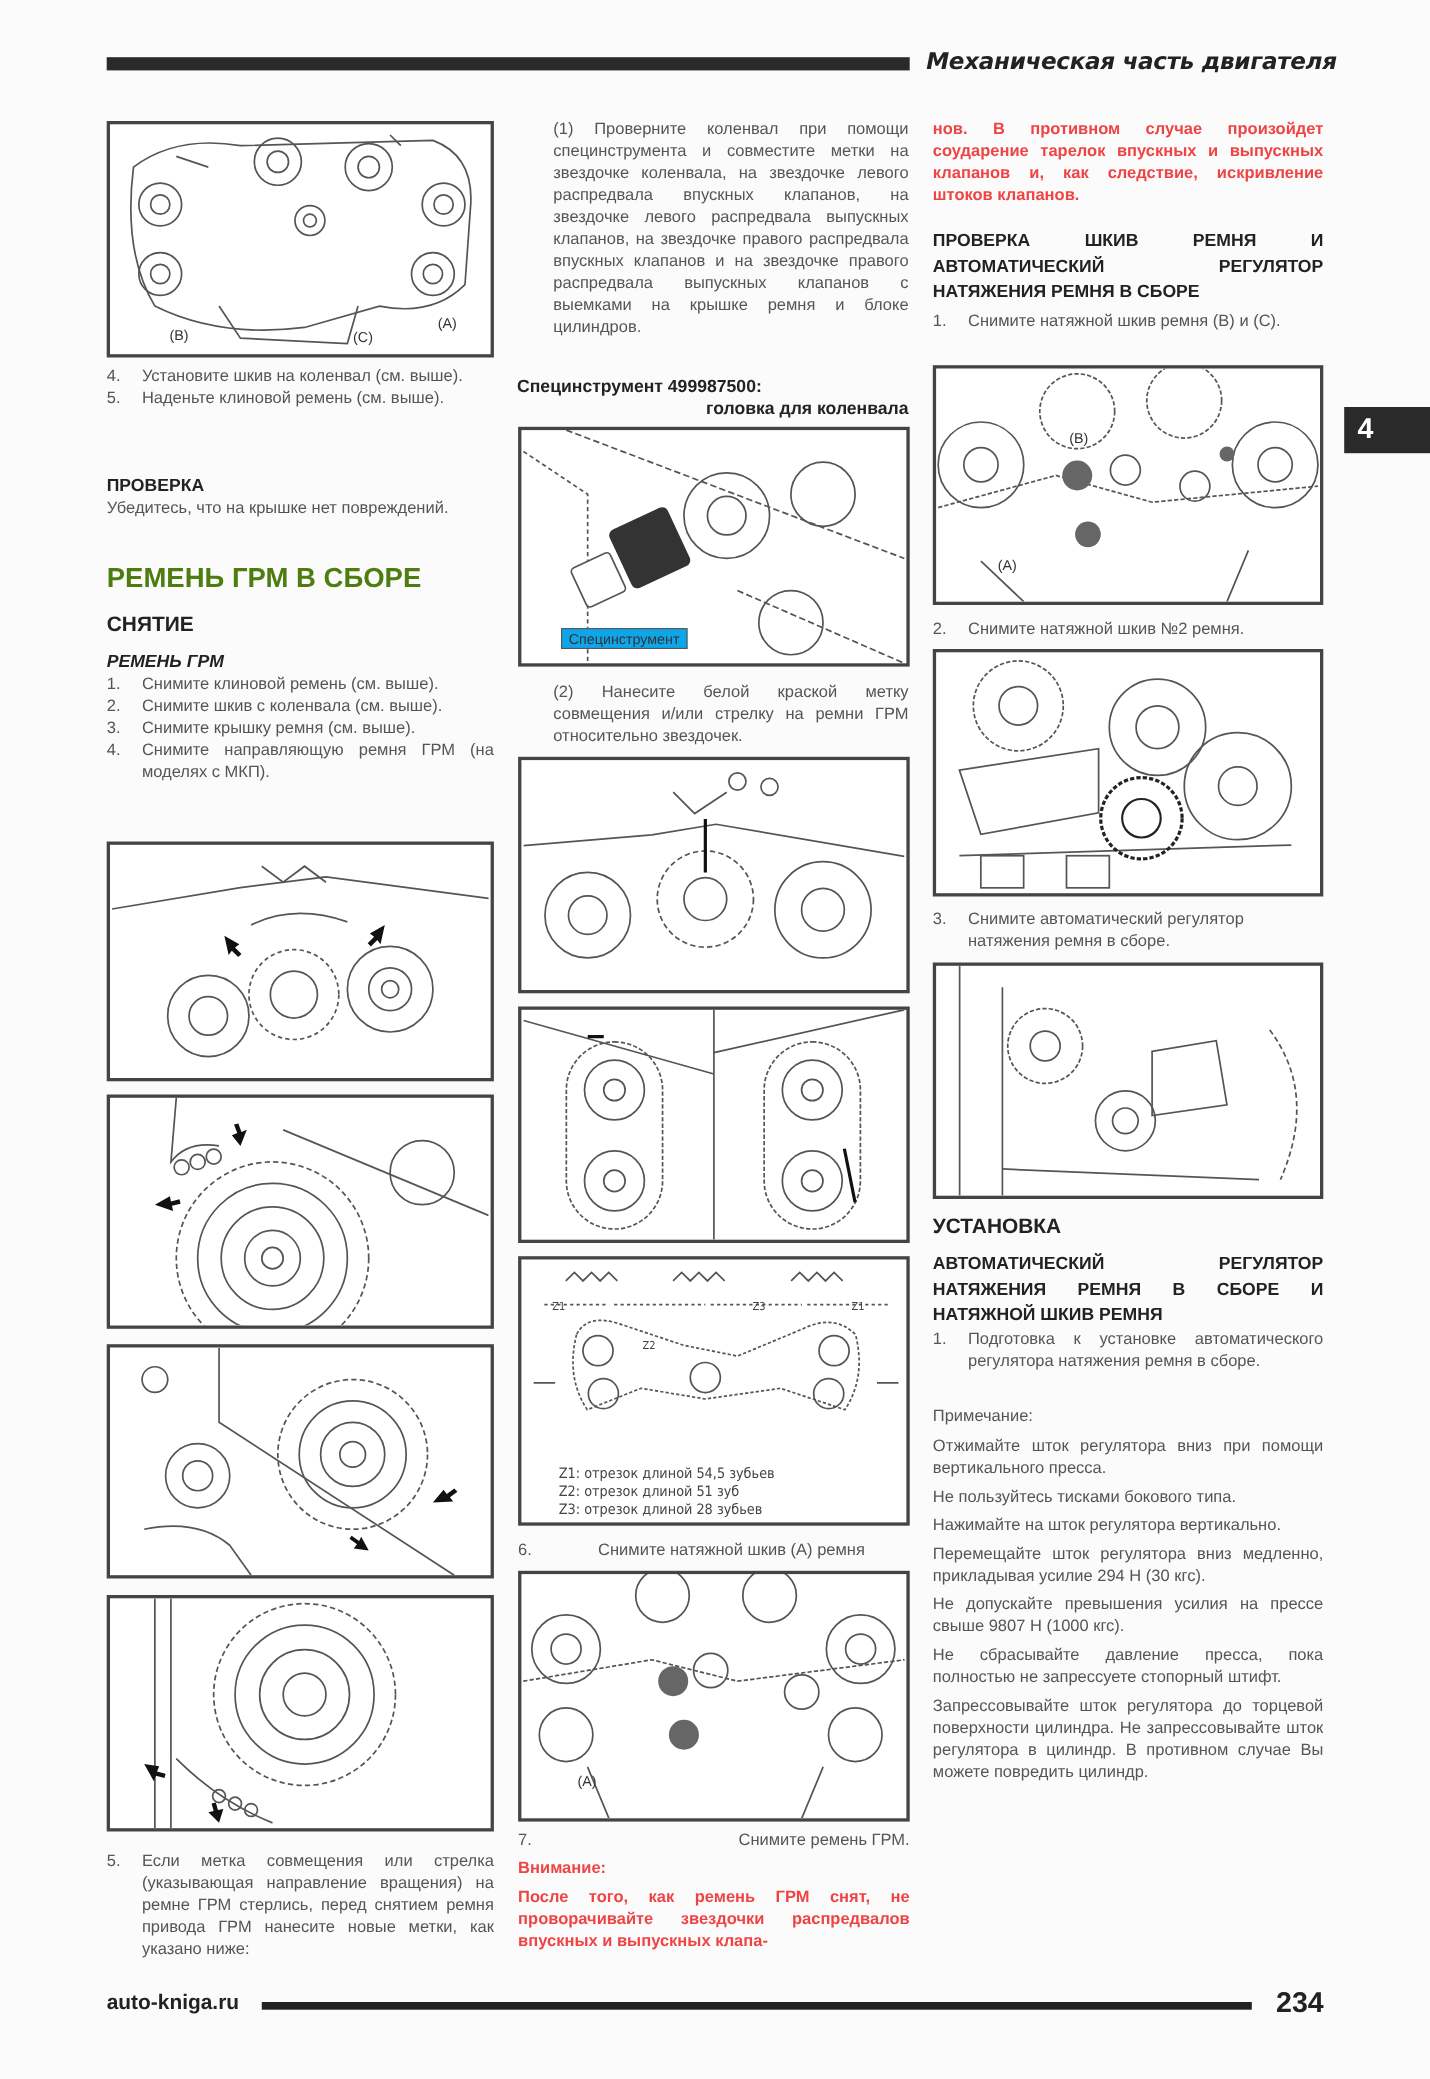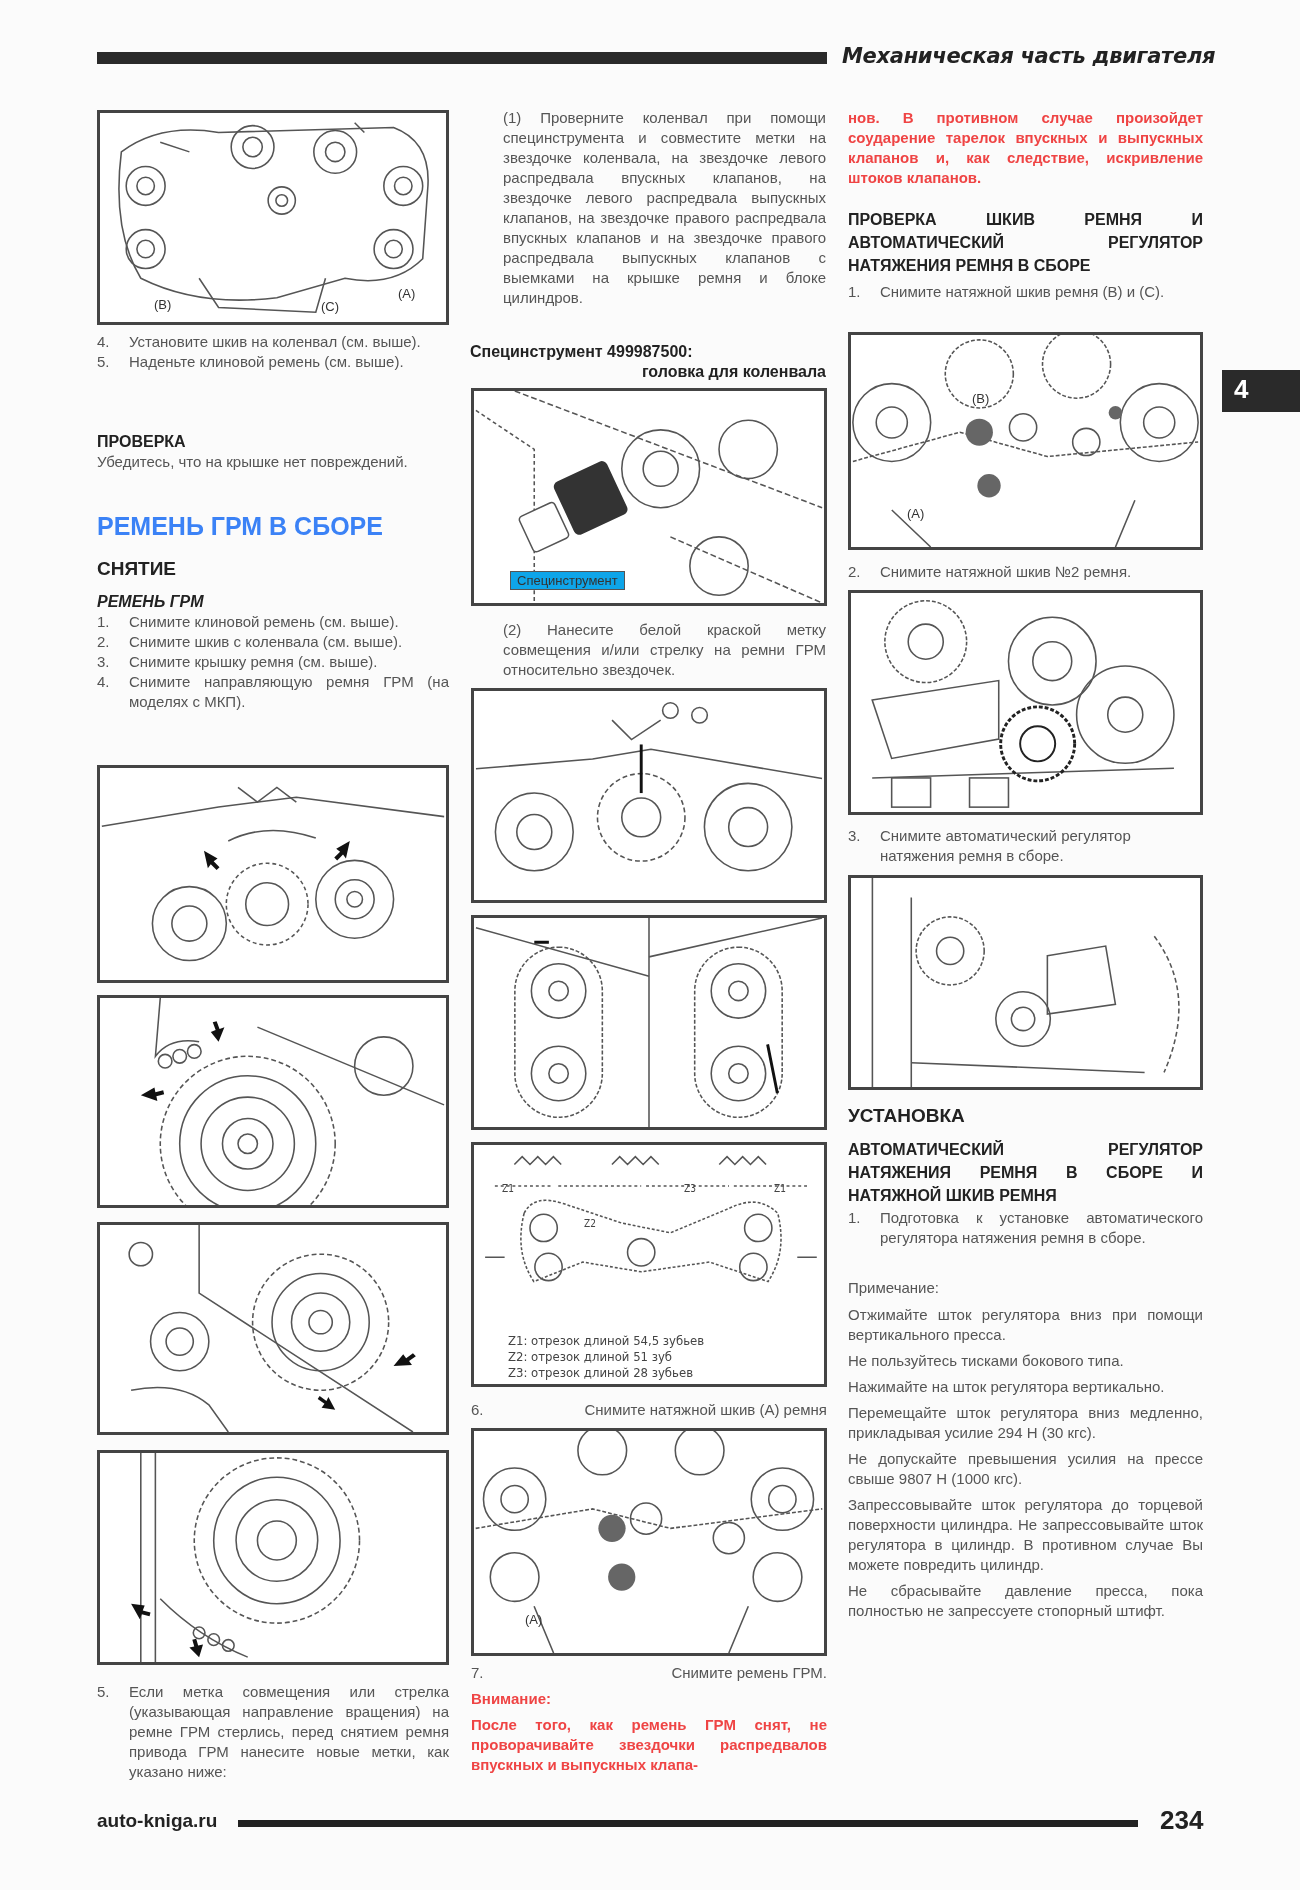--- a/index.html
+++ b/index.html
@@ -8,21 +8,21 @@
 
   .hdr-bar { position: absolute; left: 97px; top: 52px; width: 730px; height: 12px; background: #2a2a2a; }
   .hdr-title { position: absolute; left: 842px; top: 44px; font: italic bold 21px "DejaVu Sans", sans-serif; color: #222; letter-spacing: -0.3px; }
 
   .tab { position: absolute; left: 1222px; top: 370px; width: 78px; height: 42px; background: #2a2a2a; color: #fff; font: bold 26px "Liberation Sans", sans-serif; padding: 4px 0 0 12px; }
   .fig { position: absolute; border: 3px solid #444; background: #fff; overflow: hidden; }
   .fig svg { width: 100%; height: 100%; display: block; }
 
   .t { position: absolute; font-size: 15px; line-height: 20px; color: #555; text-align: justify; }
   .t.bold { font-weight: bold; color: #ef4444; }
-  .h1 { position: absolute; font: bold 25px "Liberation Sans", sans-serif; color: #3b82f6; }
+  .h1 { position: absolute; font: bold 25px "Liberation Sans", sans-serif; color: #4d7c0f; }
   .h2 { position: absolute; font: bold 19px "Liberation Sans", sans-serif; color: #222; }
   .h3 { position: absolute; font: bold 16px "Liberation Sans", sans-serif; color: #222; line-height: 23px; }
 
   .li { display: flex; }
   .li .n { width: 32px; flex: none; }
   .li .b { flex: 1; text-align: justify; }
 
   .lbl { position: absolute; border: 1.5px solid #555; background: #0ea5e9; font-size: 13px; padding: 1px 6px; color: #333; }
   .zlegend { position: absolute; font: 13px "DejaVu Sans Condensed", "DejaVu Sans", sans-serif; color: #444; line-height: 16px; }
 
@@ -277,21 +277,21 @@
   <div class="zlegend" style="left:34px;top:188px;">
     <div>Z1: отрезок длиной 54,5 зубьев</div>
     <div>Z2: отрезок длиной 51 зуб</div>
     <div>Z3: отрезок длиной 28 зубьев</div>
   </div>
 </div>
 
 <div class="t" style="left:471px;top:1400px;width:356px;">
   <div class="li">
       <span class="n">6.</span>
-      <span class="b" style="text-align:right">Снимите натяжной шкив (А) ремня</span>
+      <span class="b" style="text-align:center">Снимите натяжной шкив (А) ремня</span>
     </div>
 </div>
 
 <div class="fig" style="left:471px;top:1428px;width:356px;height:228px;">
   <svg viewBox="0 0 356 228">
     <g fill="none" stroke="#555" stroke-width="1.6">
       <circle cx="40" cy="70" r="32"></circle>
         <circle cx="40" cy="70" r="14"></circle>
       <circle cx="315" cy="70" r="32"></circle>
         <circle cx="315" cy="70" r="14"></circle>
@@ -411,19 +411,19 @@
 </div>
 
 <div class="t" style="left:848px;top:1278px;">Примечание:</div>
 
 <div class="t" style="left:848px;top:1305px;width:355px;">
   <p style="margin-bottom:6px">Отжимайте шток регулятора вниз при помощи вертикального пресса.</p>
   <p style="margin-bottom:6px">Не пользуйтесь тисками бокового типа.</p>
   <p style="margin-bottom:6px">Нажимайте на шток регулятора вертикально.</p>
   <p style="margin-bottom:6px">Перемещайте шток регулятора вниз медленно, прикладывая усилие 294 Н (30 кгс).</p>
   <p style="margin-bottom:6px">Не допускайте превышения усилия на прессе свыше 9807 Н (1000 кгс).</p>
+  <p style="margin-bottom:6px">Не сбрасывайте давление пресса, пока полностью не запрессуете стопорный штифт.</p>
   <p style="margin-bottom:6px">Запрессовывайте шток регулятора до торцевой поверхности цилиндра. Не запрессовывайте шток регулятора в цилиндр. В противном случае Вы можете повредить цилиндр.</p>
-  <p style="margin-bottom:6px">Не сбрасывайте давление пресса, пока полностью не запрессуете стопорный штифт.</p>
 </div>
 
 <div class="ftr-site">auto-kniga.ru</div>
 <div class="ftr-bar"></div>
 <div class="ftr-page">234</div>
 
 </body></html>

